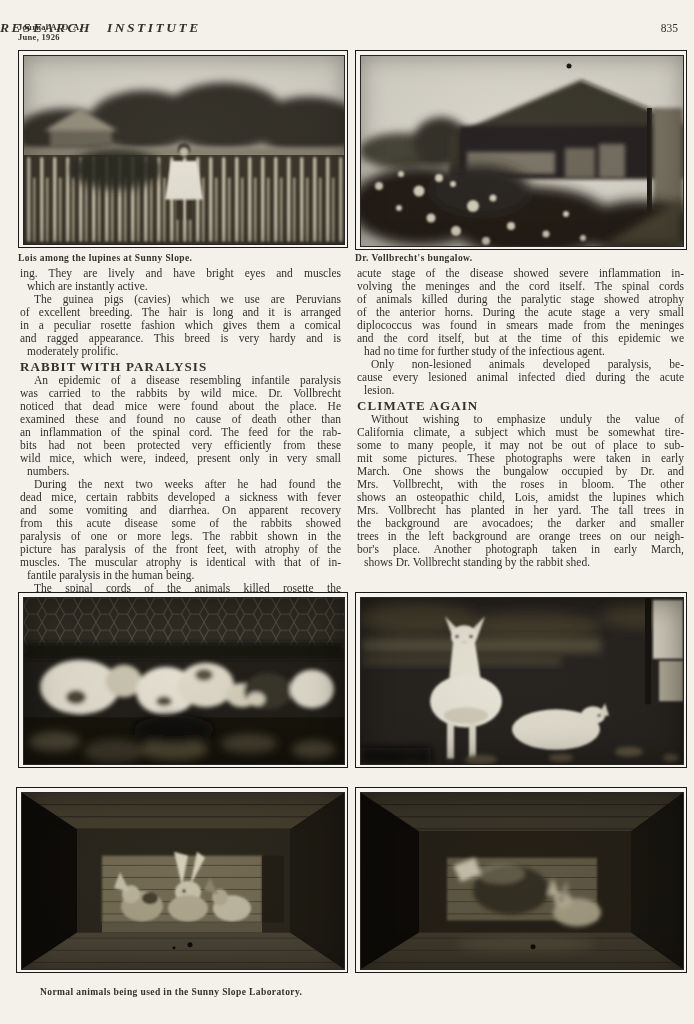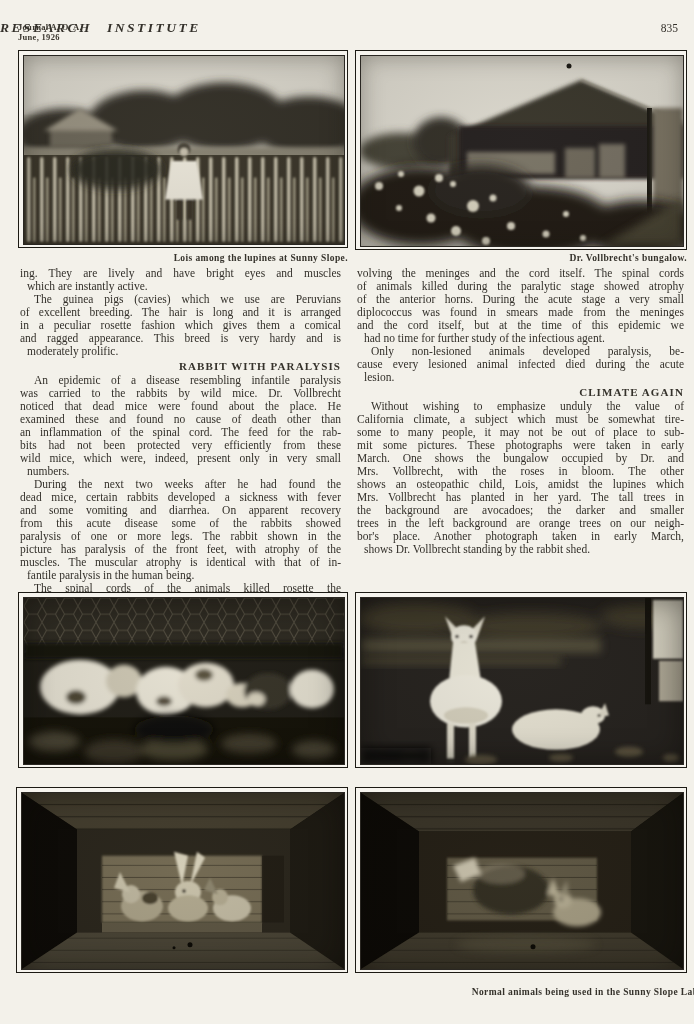--- a/index.html
+++ b/index.html
@@ -17,28 +17,28 @@
   .page-number{right:16px;top:22px;font-size:11.5px;color:#33302a;}
   
   .photo-frame{border:1.5px solid #1c1a14;padding:4px;background:#f6f4ee;box-sizing:border-box;}
   .photo{position:relative;width:100%;height:100%;overflow:hidden;background:#23211b;border:1px solid #2a2722;}
   .photo svg{display:block;width:100%;height:100%;}
   .photo::after{content:'';position:absolute;inset:0;pointer-events:none;
     box-shadow:inset 0 0 30px rgba(12,10,6,.5);
     background:radial-gradient(ellipse at 50% 45%, rgba(90,80,55,.04), rgba(20,16,8,.12));}
   .photo.light::after{box-shadow:inset 0 0 22px rgba(30,26,16,.35);}
   
-  .caption{font-size:9.5px;font-weight:bold;letter-spacing:.4px;text-align:right;color:#35322b;}
+  .caption{font-size:9.5px;font-weight:bold;letter-spacing:.4px;text-align:left;color:#35322b;}
   
   .col{font-size:11.5px;line-height:13px;color:#33302a;}
   .para{margin:0;}
   .line{text-align:justify;text-align-last:justify;white-space:normal;}
   .line.end{text-align-last:left;margin-left:7px;}
   .line.indent{text-indent:14px;}
-  .sec-heading{text-align:right;font-size:11px;letter-spacing:1.1px;font-weight:bold;
+  .sec-heading{text-align:left;font-size:13px;letter-spacing:1.1px;font-weight:bold;
     color:#35322b;padding:2px 0 1px 0;}
 </style>
 </head>
 <body style="--paper: #f3f1ea; --ink: #33302a;">
 
 <svg width="0" height="0" style="position:absolute" aria-hidden="true">
   <defs>
     <filter id="b1" x="-20%" y="-20%" width="140%" height="140%">
         <feGaussianBlur stdDeviation="1.2"></feGaussianBlur>
       </filter>
@@ -181,20 +181,21 @@
       <div class="line">picture has paralysis of the front feet, with atrophy of the</div>
       <div class="line">muscles.  The muscular atrophy is identical with that of in-</div>
       <div class="line end">fantile paralysis in the human being.</div>
     </div>
     <div class="para">
       <div class="line indent">The spinal cords of the animals killed rosette the</div>
     </div>
   </div>
 <div class="abs col" style="left:357px;top:267px;width:327px;" id="col-right">
     <div class="para">
+      <div class="line">acute stage of the disease showed severe inflammation in-</div>
       <div class="line">volving the meninges and the cord itself.  The spinal cords</div>
       <div class="line">of animals killed during the paralytic stage showed atrophy</div>
       <div class="line">of the anterior horns.  During the acute stage a very small</div>
       <div class="line">diplococcus was found in smears made from the meninges</div>
       <div class="line">and the cord itself, but at the time of this epidemic we</div>
       <div class="line end">had no time for further study of the infectious agent.</div>
     </div>
     <div class="para">
       <div class="line indent">Only non-lesioned animals developed paralysis, be-</div>
       <div class="line">cause every lesioned animal infected died during the acute</div>

